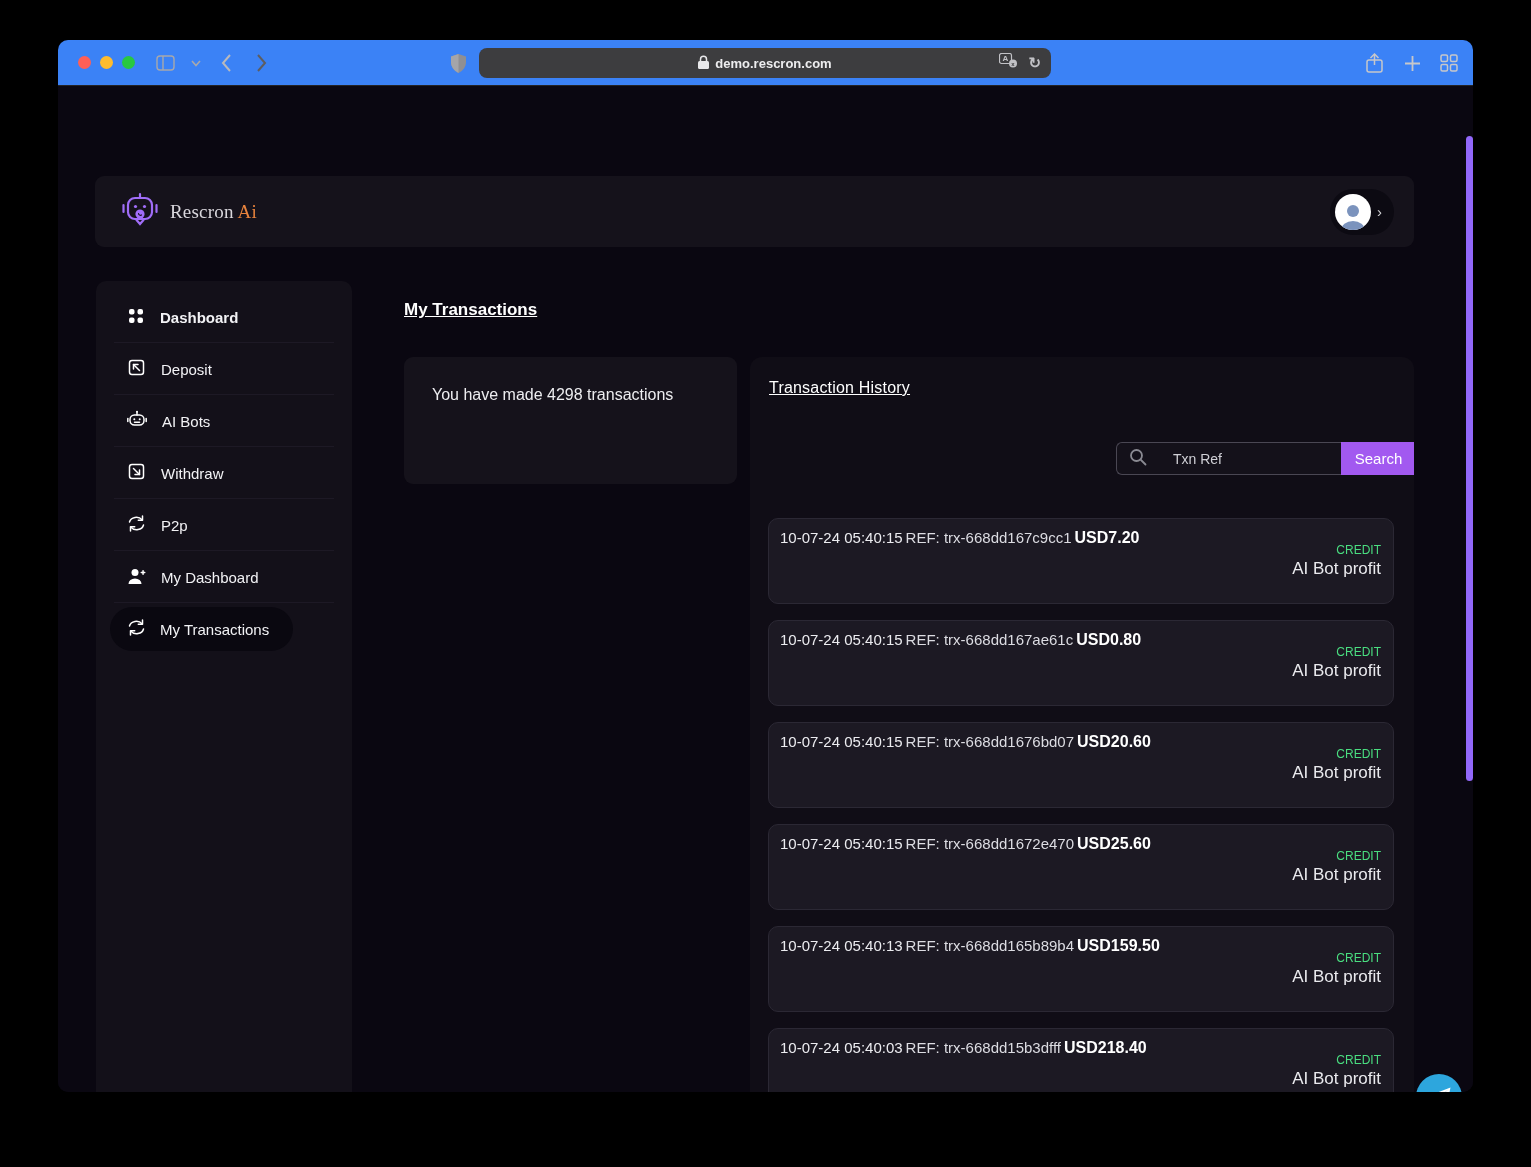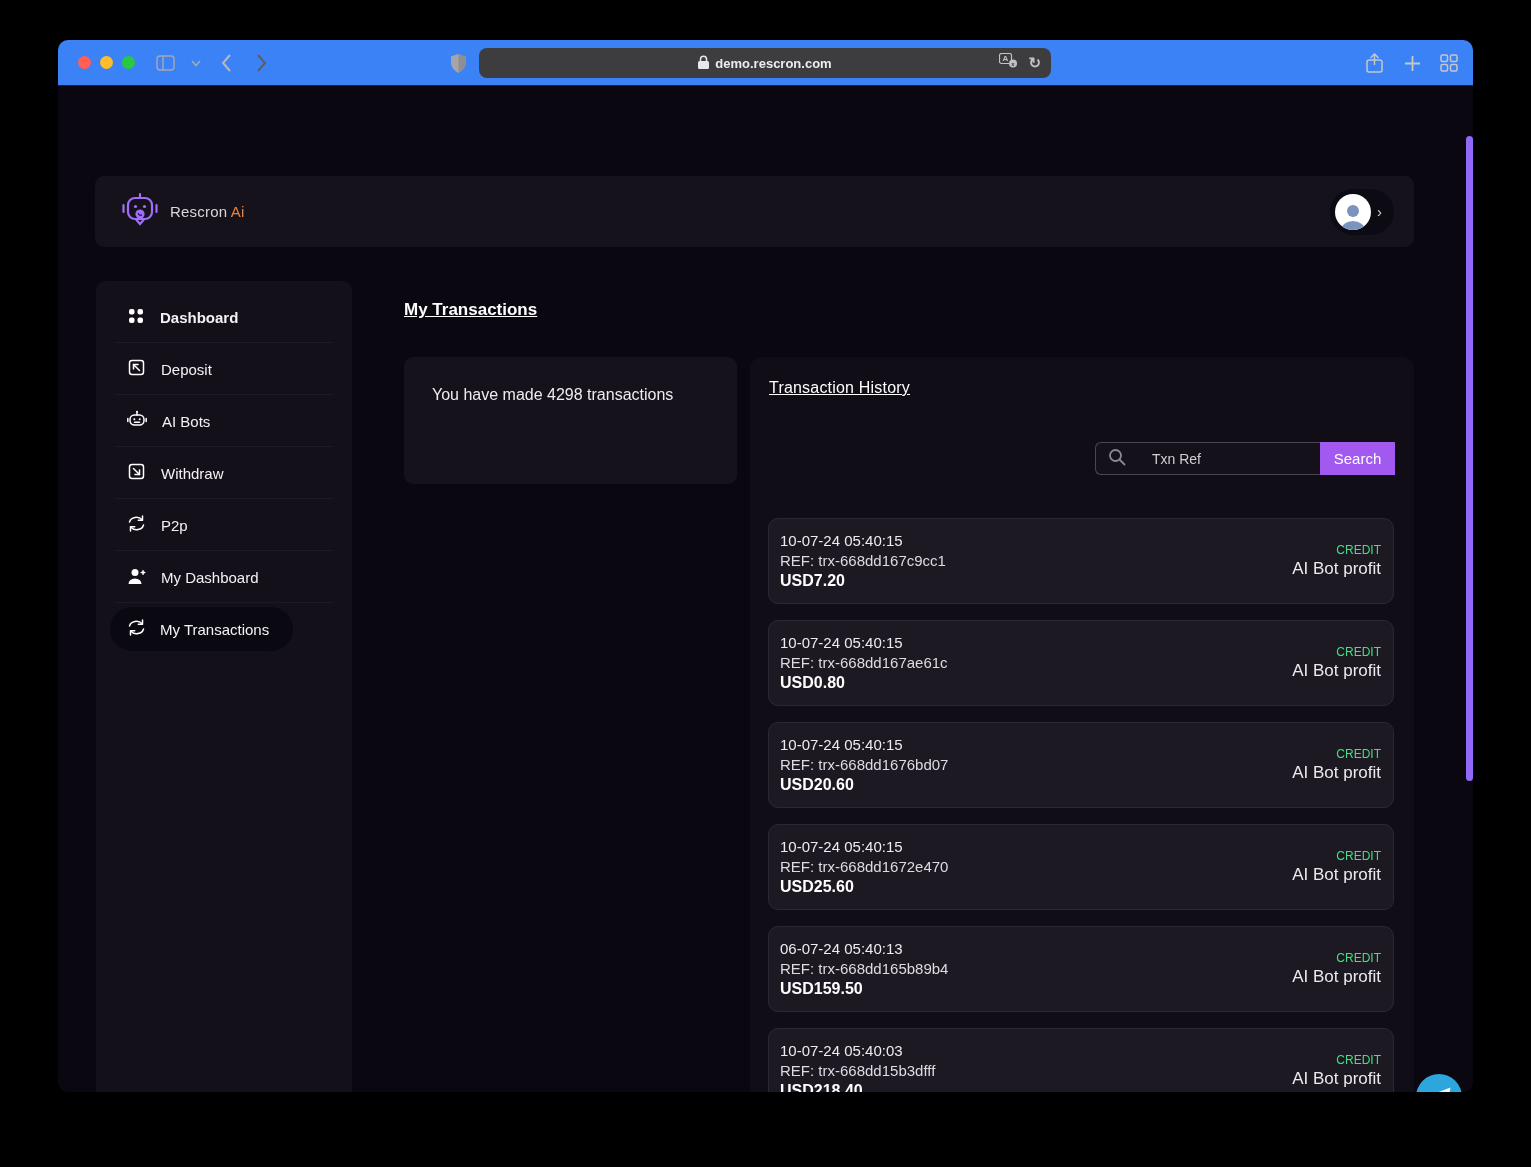--- a/index.html
+++ b/index.html
@@ -25,21 +25,21 @@
   .reload-glyph { font-size:15px; line-height:1; color:#c2c2c6; }
 
   
   .viewport { position:relative; width:1415px; height:1006px; background:#0a0711; overflow:hidden; }
   .scroll-thumb { position:absolute; left:1408px; top:50px; width:7px; height:645px; border-radius:4px; }
 
   
   .app-header { position:absolute; left:37px; top:90px; width:1319px; height:71px; background:#15121b;
                 border-radius:9px; display:flex; align-items:center; justify-content:space-between; padding:0 20px 0 25px; }
   .brand { display:flex; align-items:center; gap:10px; }
-  .brand-name { font-size:15px; color:#d9d7dd; letter-spacing:.2px; }
+  .brand-name { font-size:19px; color:#d9d7dd; letter-spacing:.2px;font-family:Liberation Serif, serif; }
   .brand-name .accent { }
   .avatar-pill { display:flex; align-items:center; gap:6px; background:#0c0a12; border-radius:24px; padding:5px 12px 5px 5px; cursor:pointer; }
   .avatar-circle { width:36px; height:36px; border-radius:50%; background:#fff; overflow:hidden; display:flex; align-items:flex-end; justify-content:center; }
   .chev-right { color:#d2d2d6; font-size:15px; }
 
   
   .sidebar { position:absolute; left:38px; top:195px; width:256px; height:857px; background:#131019; border-radius:10px; padding:10px 14px; }
   .side-item { height:52px; display:flex; align-items:center; gap:15px; padding:0 8px 0 17px; position:relative; color:#f2f2f5; font-size:15px; cursor:pointer; }
   .side-item .divider { position:absolute; left:4px; right:4px; bottom:0; height:1px; background:#1d1925; }
   .side-item svg { flex:0 0 auto; }
@@ -49,30 +49,30 @@
 
   
   .page-title { position:absolute; left:346px; top:214px; font-size:17px; font-weight:700; color:#fff; text-decoration:underline; }
   .summary-card { position:absolute; left:346px; top:271px; width:333px; height:127px; background:#15121b; border-radius:9px; padding:29px 28px; color:#ededf0; font-size:16px; }
 
   
   .txn-panel { position:absolute; left:692px; top:271px; width:664px; height:781px; background:#100d16; border-radius:12px; overflow:hidden; }
   .txn-title { position:absolute; left:19px; top:22px; font-size:16px; font-weight:400; color:#fff; text-decoration:underline; letter-spacing:.2px; }
   .search-row { position:absolute; left:345px; top:85px; display:flex; }
   .search-box { width:225px; height:33px; background:#14111a; border:1px solid #4a4753; border-right:none; border-radius:6px 0 0 6px;
-                display:flex; align-items:center; }
+                display:flex; align-items:center;margin-left:21px; }
   .search-box svg { margin-left:12px; }
   .search-input { background:transparent; border:none; outline:none; color:#d9d9de; font-size:14px; width:160px; margin-left:26px; font-family:"Liberation Sans",sans-serif; }
   .search-input::placeholder { color:#cfcfd5; }
   .search-btn { width:75px; height:33px; border:none; border-radius:0; color:#fff; font-size:15px; cursor:pointer; font-family:"Liberation Sans",sans-serif; }
 
   .txn-list { position:absolute; left:18px; top:161px; width:626px; }
   .txn-card { width:626px; height:86px; background:#1c1923; border:1px solid #2b2834; border-radius:10px; margin-bottom:16px;
               display:flex; justify-content:space-between; padding:10px 11px 10px 11px; }
-  .txn-left { display:flex; flex-direction:column; justify-content:center; gap:3px; }
+  .txn-left { display:flex; flex-direction:row; justify-content:center; gap:3px; }
   .txn-date { font-size:15px; color:#ececf0; }
   .txn-ref { font-size:15px; color:#dcdce2; }
   .txn-amount { font-size:16px; font-weight:700; color:#fff; }
   .txn-right { display:flex; flex-direction:column; align-items:flex-end; justify-content:center; gap:2px; padding-right:1px; }
   .txn-type { font-size:12px; font-weight:400; }
   .txn-desc { font-size:17px; color:#eaeaee; }
 
   
   .telegram-fab { position:absolute; left:1358px; top:990px; width:46px; height:46px; border-radius:50%;
                   display:flex; align-items:center; justify-content:center; cursor:pointer; }
@@ -361,21 +361,21 @@
               <div class="txn-amount">USD25.60</div>
             </div>
             <div class="txn-right">
               <div class="txn-type credit" style="color: rgb(74, 222, 128);">CREDIT</div>
               <div class="txn-desc">AI Bot profit</div>
             </div>
           </div>
 
           <div class="txn-card">
             <div class="txn-left">
-              <div class="txn-date">06-07-24 05:40:13</div>
+              <div class="txn-date">10-07-24 05:40:13</div>
               <div class="txn-ref">REF: trx-668dd165b89b4</div>
               <div class="txn-amount">USD159.50</div>
             </div>
             <div class="txn-right">
               <div class="txn-type credit" style="color: rgb(74, 222, 128);">CREDIT</div>
               <div class="txn-desc">AI Bot profit</div>
             </div>
           </div>
 
           <div class="txn-card">

